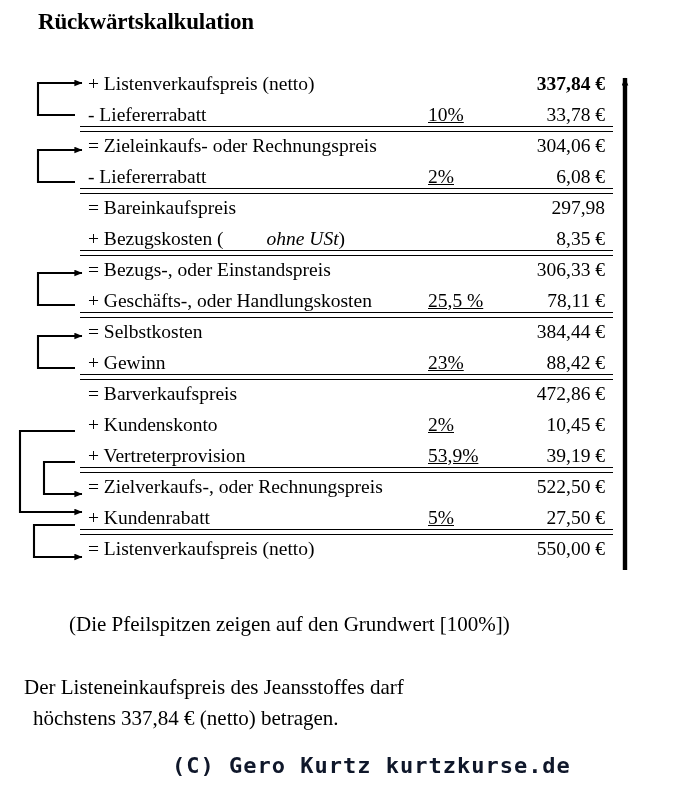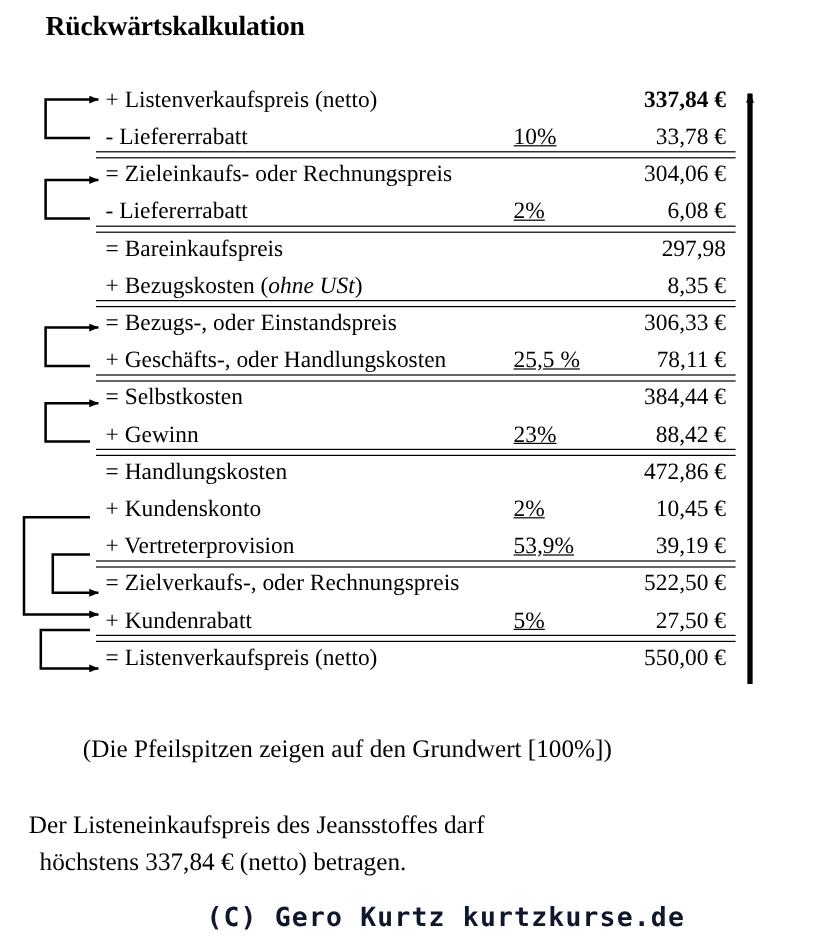--- a/index.html
+++ b/index.html
@@ -53,21 +53,21 @@
     width: 80px;
     text-align: left;
     text-decoration: underline;
   }
   .row .amt {
     flex: 1 1 auto;
     text-align: right;
     padding-right: 8px;
   }
   .row .amt.bold { font-weight: bold; }
-  .row .label i { font-style: italic; }
+  .row .label i { font-style: italic; margin-left: 43px; }
 
   
   .row.sep-double::after {
     content: "";
     position: absolute;
     left: 12px;
     right: 0;
     bottom: -2px;
     height: 4px;
     border-top: 1.4px solid #000;
@@ -156,21 +156,21 @@
       <div class="label">= Selbstkosten</div>
       <div class="pct"></div>
       <div class="amt">384,44 €</div>
     </div>
     <div class="row sep-double">
       <div class="label">+ Gewinn</div>
       <div class="pct">23%</div>
       <div class="amt">88,42 €</div>
     </div>
     <div class="row">
-      <div class="label">= Handlungskosten</div>
+      <div class="label">= Barverkaufspreis</div>
       <div class="pct"></div>
       <div class="amt">472,86 €</div>
     </div>
     <div class="row">
       <div class="label">+ Kundenskonto</div>
       <div class="pct">2%</div>
       <div class="amt">10,45 €</div>
     </div>
     <div class="row sep-double">
       <div class="label">+ Vertreterprovision</div>

